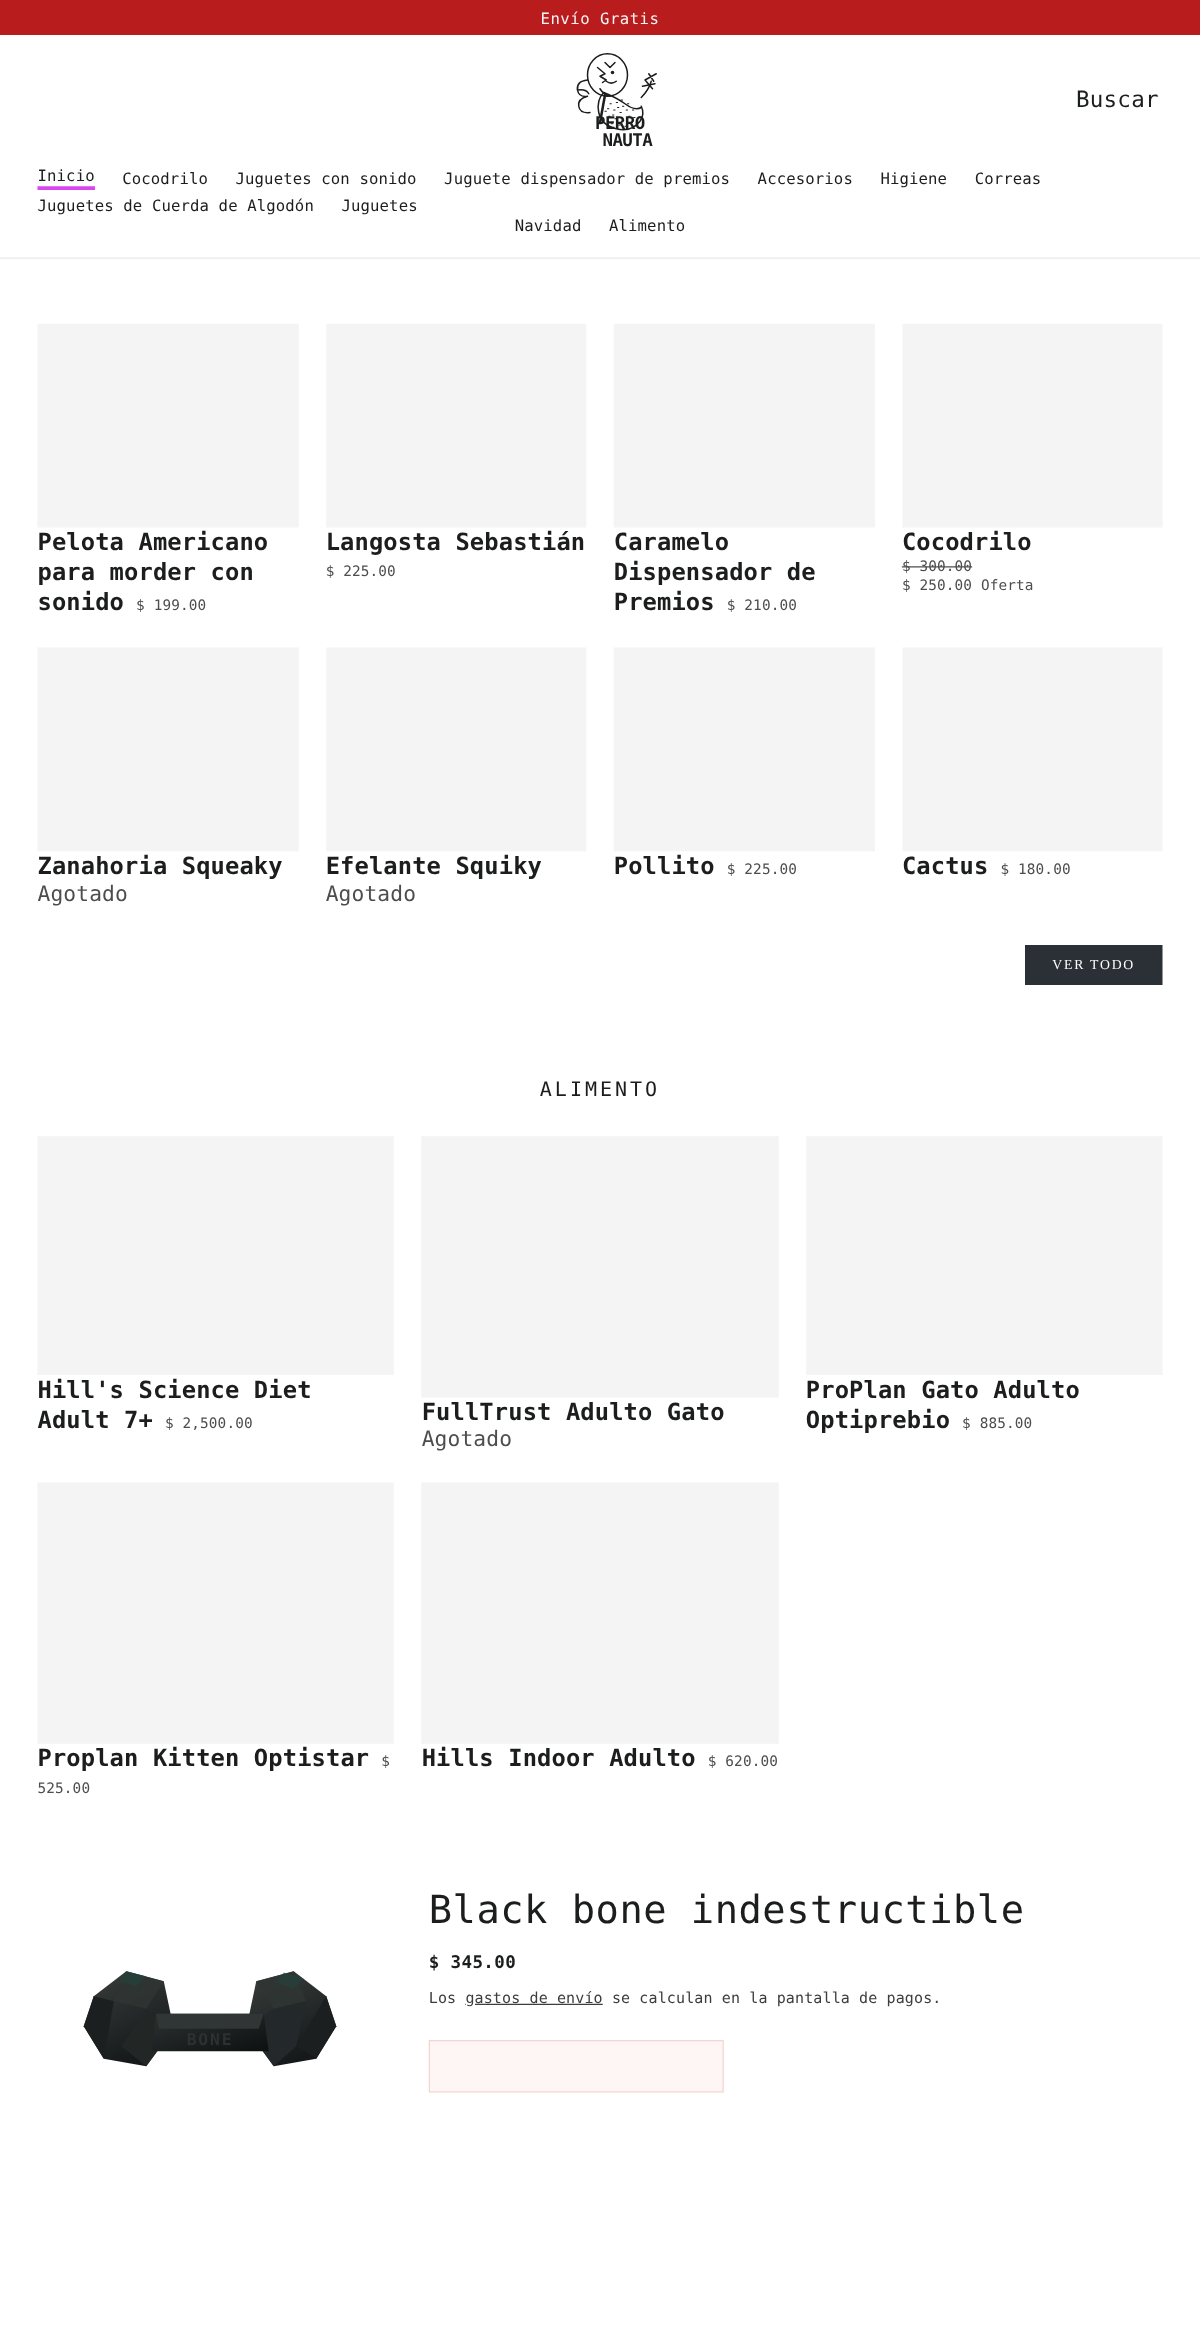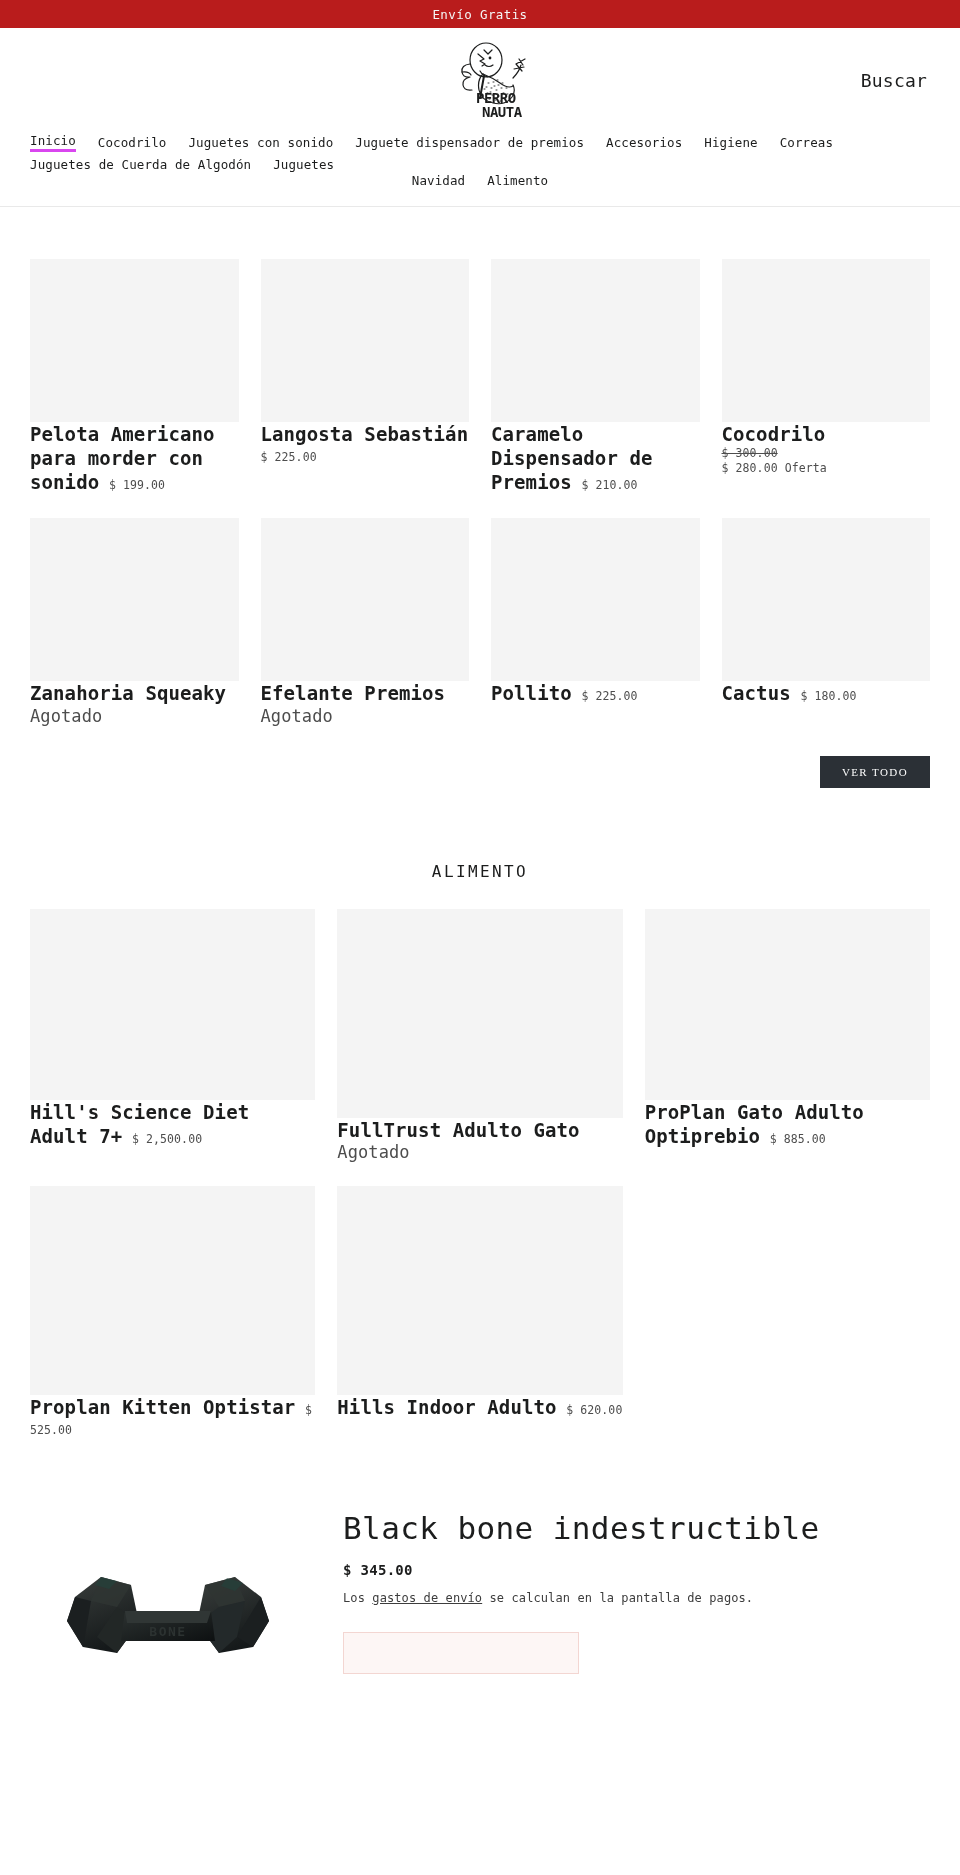--- a/index.html
+++ b/index.html
@@ -282,34 +282,34 @@
       <span class="thumb ratio-toy"></span>
       <span class="p-title">Caramelo Dispensador de Premios</span>
       <span class="p-price">$ 210.00</span>
     </a>
 
     <a class="card" href="#">
       <span class="thumb ratio-toy"></span>
       <span class="p-title">Cocodrilo</span>
       <span class="p-price">
         <span class="was">$ 300.00</span>
-        <span class="now"><span>$ 280.00</span>
+        <span class="now"><span>$ 250.00</span>
         <span>Oferta</span></span>
       </span>
     </a>
 
     <a class="card" href="#">
       <span class="thumb ratio-toy"></span>
       <span class="p-title">Zanahoria Squeaky</span>
       <span class="p-sold">Agotado</span>
     </a>
 
     <a class="card" href="#">
       <span class="thumb ratio-toy"></span>
-      <span class="p-title">Efelante Premios</span>
+      <span class="p-title">Efelante Squiky</span>
       <span class="p-sold">Agotado</span>
     </a>
 
     <a class="card" href="#">
       <span class="thumb ratio-toy"></span>
       <span class="p-title">Pollito</span>
       <span class="p-price">$ 225.00</span>
     </a>
 
     <a class="card" href="#">

